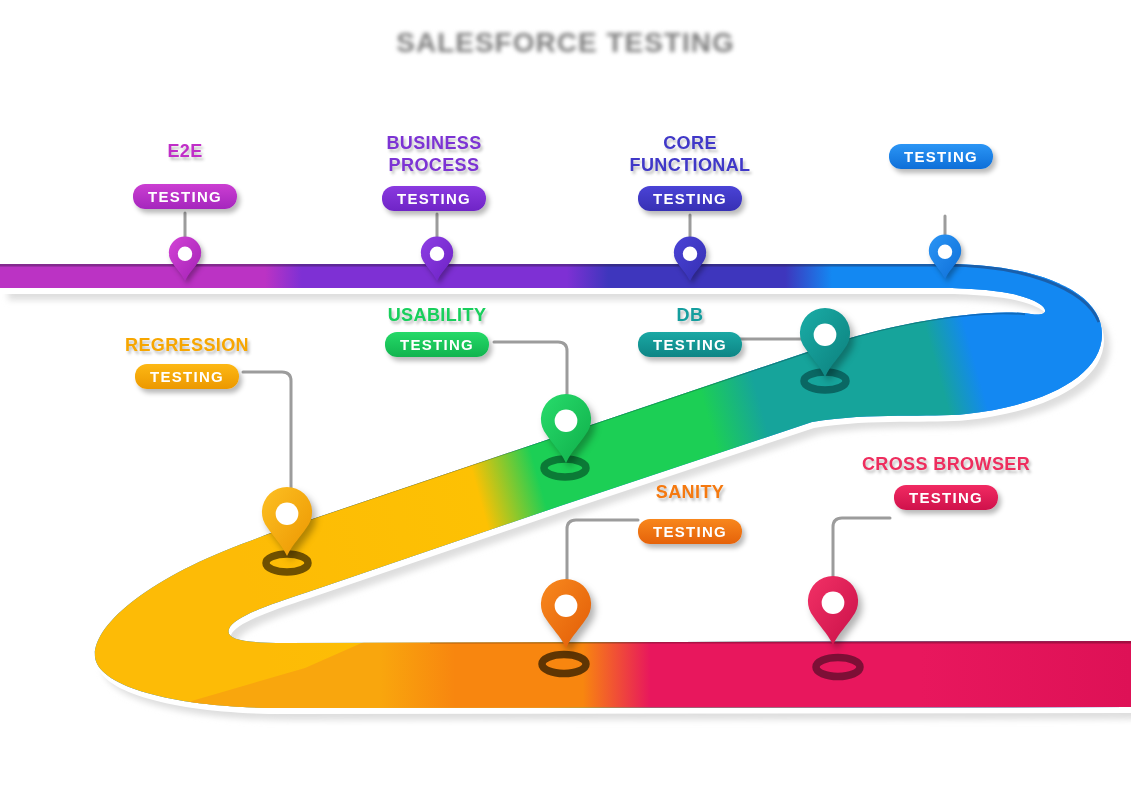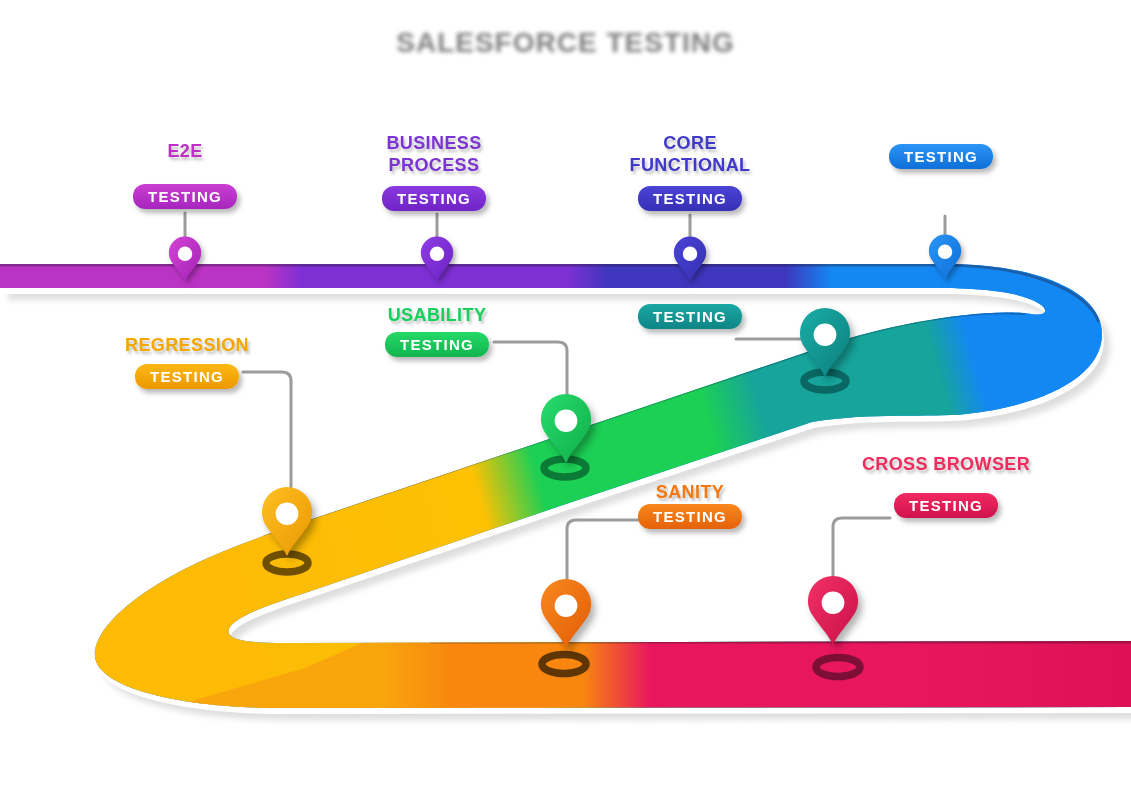--- a/index.html
+++ b/index.html
@@ -35,22 +35,22 @@
   .g-san .heading{color:#f5790f}.g-san .badge{background:linear-gradient(180deg,#f8871c,#e5620a)}
   .g-cb  .heading{color:#ee2d5e}.g-cb  .badge{background:linear-gradient(180deg,#f12a62,#cf114b)}
   
   .g-e2e{left:75px;  top:140px}.g-e2e .heading{margin-bottom:22px}
   .g-bp {left:324px; top:132px}.g-bp  .heading{margin-bottom:10px}
   .g-cf {left:580px; top:132px}.g-cf  .heading{margin-bottom:10px}
   .g-gui{left:831px; top:144px}.g-gui .heading{margin-bottom:22px}
   .g-reg{left:77px;  top:334px}.g-reg .heading{margin-bottom:8px}
   .g-usa{left:327px; top:304px}.g-usa .heading{margin-bottom:6px}
   .g-db {left:580px; top:304px}.g-db  .heading{margin-bottom:6px}
-  .g-san{left:580px; top:481px}.g-san .heading{margin-bottom:1px}
-  .g-cb {left:836px; top:453px}.g-cb  .heading{margin-bottom:18px}
+  .g-san{left:580px; top:481px}.g-san .heading{margin-bottom:16px}
+  .g-cb {left:836px; top:453px}.g-cb  .heading{margin-bottom:10px}
   .pin{filter:drop-shadow(3px 4px 3px rgba(0,0,0,.30));}
 </style>
 </head>
 <body>
 
 <div class="stage">
 
   <svg width="1131" height="791" viewBox="0 0 1131 791">
     <defs>
       <path id="roadPath" d="M0,264 L946,264 C1036,264 1102,291 1102,334
@@ -225,20 +225,21 @@
   </div>
   <div class="label-group g-reg">
     <div class="heading"><span class="inner">REGRESSION</span></div>
     <div class="badge">TESTING</div>
   </div>
   <div class="label-group g-usa">
     <div class="heading"><span class="inner">USABILITY</span></div>
     <div class="badge">TESTING</div>
   </div>
   <div class="label-group g-db">
+    <div class="heading"><span class="inner">DB</span></div>
     <div class="badge">TESTING</div>
   </div>
   <div class="label-group g-san">
     <div class="heading"><span class="inner">SANITY</span></div>
     <div class="badge">TESTING</div>
   </div>
   <div class="label-group g-cb">
     <div class="heading"><span class="inner">CROSS BROWSER</span></div>
     <div class="badge">TESTING</div>
   </div>

